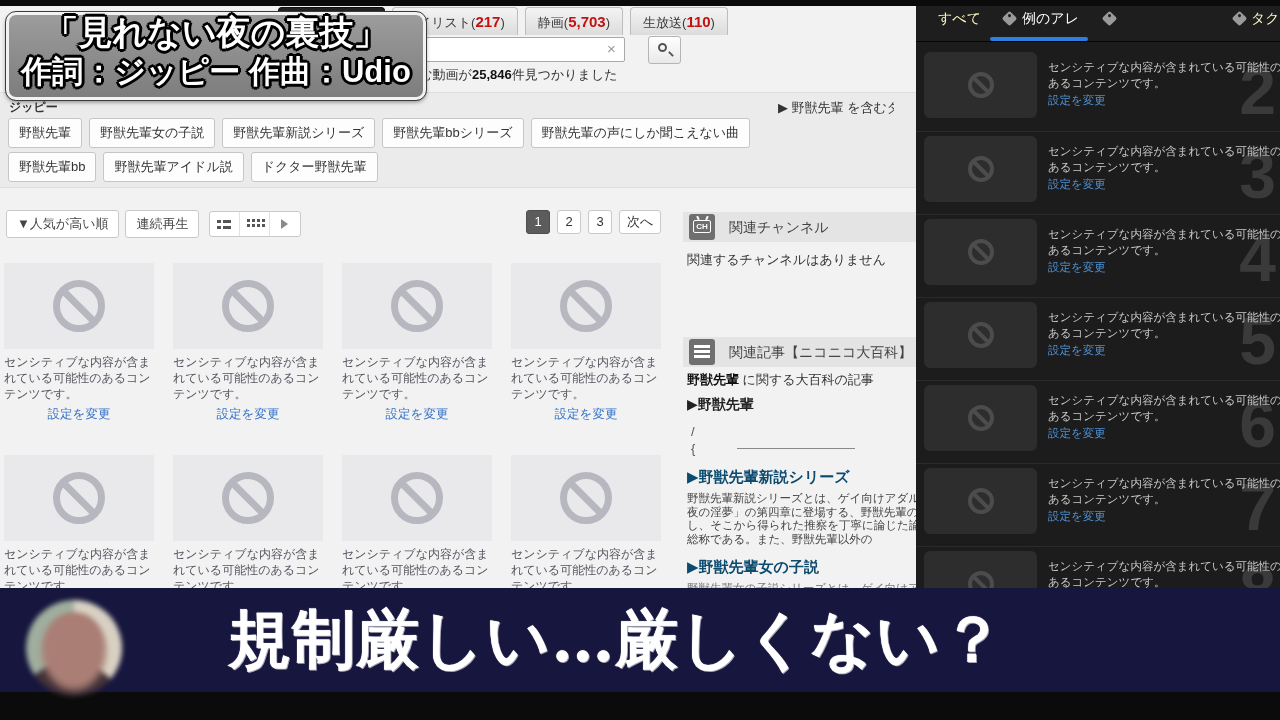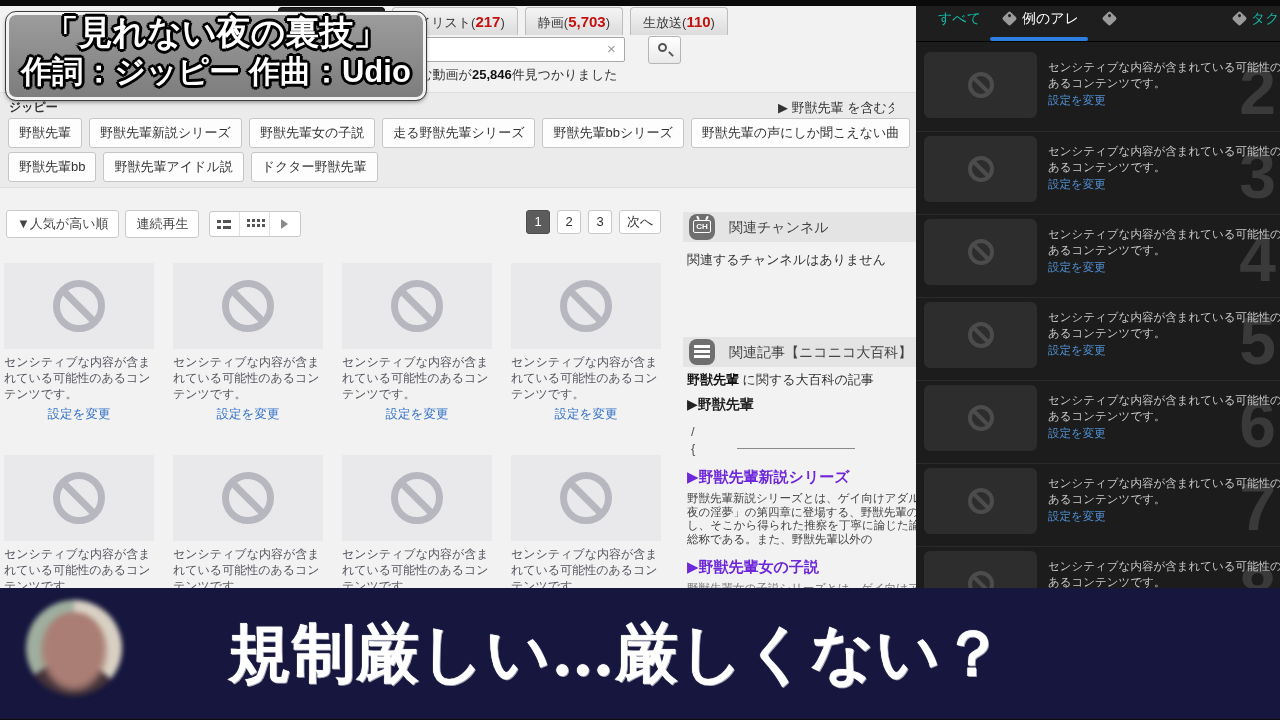--- a/index.html
+++ b/index.html
@@ -54,40 +54,40 @@
   .card{width:150px;}
   .thumb{width:150px;height:86px;background:#e9e9ec;display:flex;align-items:center;justify-content:center;}
   .ban{width:52px;height:52px;border:7px solid #b7b7bf;border-radius:50%;position:relative;}
   .ban::after{content:"";position:absolute;left:-3px;top:16px;width:44px;height:7px;background:#b7b7bf;transform:rotate(45deg);}
   .card-msg{margin-top:5px;font-size:12px;line-height:16px;color:#55555e;}
   .card-link{margin-top:4px;text-align:center;font-size:12.5px;color:#3673c8;cursor:pointer;}
 
   
   .side{position:absolute;left:683px;top:0;width:233px;height:588px;}
   .side-header{position:absolute;left:0;width:233px;height:30px;background:#e4e4e4;}
-  .side-header .hicon{position:absolute;left:6px;top:2px;width:26px;height:26px;background:#6f6f6f;border-radius:8px;}
+  .side-header .hicon{position:absolute;left:6px;top:2px;width:26px;height:26px;background:#6f6f6f;border-radius:3px;}
   .side-header .htitle{position:absolute;left:46px;top:7px;font-size:14px;color:#444;}
   .ch-inner{position:absolute;left:4px;top:6px;width:18px;height:13px;border:1.5px solid #fff;border-radius:2px;color:#fff;font-size:8px;font-weight:bold;text-align:center;line-height:11px;}
   .ch-inner::before{content:"";position:absolute;left:3px;top:-5px;width:1.5px;height:4px;background:#fff;transform:rotate(-25deg);}
   .ch-inner::after{content:"";position:absolute;right:3px;top:-5px;width:1.5px;height:4px;background:#fff;transform:rotate(25deg);}
   .art-inner{position:absolute;left:5px;top:6px;width:16px;height:3px;background:#fff;box-shadow:0 5px 0 #fff,0 10px 0 #fff;}
   .side-text{position:absolute;font-size:13px;color:#333;white-space:nowrap;}
   .find-btn{position:absolute;left:4px;top:276px;width:226px;height:32px;background:#fff;border:1px solid #c9c9c9;border-radius:4px;font-size:13px;color:#444;text-align:center;line-height:30px;white-space:nowrap;overflow:hidden;cursor:pointer;}
   .lead b{font-weight:bold;color:#111;}
   .art-link{position:absolute;font-size:14px;font-weight:bold;color:#222;white-space:nowrap;cursor:pointer;}
   .ascii{position:absolute;font-size:13px;color:#555;white-space:nowrap;}
   .ascii .uline{display:inline-block;width:118px;border-bottom:1px solid #8a8a8a;margin-left:42px;transform:translateY(-4px);}
-  .art-heading{position:absolute;font-size:15px;font-weight:bold;color:#6d28d9;white-space:nowrap;cursor:pointer;}
+  .art-heading{position:absolute;font-size:15px;font-weight:bold;color:#0c4a6e;white-space:nowrap;cursor:pointer;}
   .art-body{position:absolute;font-size:11.5px;line-height:13.5px;color:#444;white-space:nowrap;}
   .art-body-clip{position:absolute;font-size:11.5px;color:#777;white-space:nowrap;}
 
   
   #right-panel{position:absolute;left:916px;top:0;width:364px;height:588px;background:#1c1c1c;overflow:hidden;}
   .rp-tabs{position:absolute;left:0;top:0;width:364px;height:42px;background:#1e1e1e;border-bottom:1px solid #050505;}
-  .rp-tab{position:absolute;top:10px;font-size:14px;color:#14b8a6;white-space:nowrap;cursor:pointer;}
+  .rp-tab{position:absolute;top:10px;font-size:14px;color:#fef9c3;white-space:nowrap;cursor:pointer;}
   .rp-tab.active{color:#fff;font-weight:normal;}
   .tag-icon{position:absolute;top:13px;width:11px;height:11px;background:#9a9a9a;border-radius:2px;transform:rotate(45deg);cursor:pointer;}
   .tag-icon::after{content:"";position:absolute;left:2px;top:2px;width:3px;height:3px;border-radius:50%;background:#1e1e1e;}
   .rp-underline{position:absolute;left:74px;top:37px;width:98px;height:4px;background:#2e7de1;border-radius:2px;}
   .rp-item{position:absolute;left:0;width:364px;height:80px;}
   .rp-item.sep{border-top:1px solid #2a2a2a;}
   .rp-thumb{position:absolute;left:8px;top:4px;width:113px;height:66px;background:#2d2d2d;border-radius:6px;display:flex;align-items:center;justify-content:center;cursor:pointer;}
   .rp-ban{width:26px;height:26px;border:4px solid #4c4c4c;border-radius:50%;position:relative;}
   .rp-ban::after{content:"";position:absolute;left:-2px;top:7px;width:22px;height:4px;background:#4c4c4c;transform:rotate(45deg);}
   .rp-num{position:absolute;right:4px;top:50%;transform:translateY(-46%);font-size:66px;font-weight:bold;color:#3a3a3a;line-height:1;}
@@ -96,21 +96,21 @@
 
   
   #caption-box{position:absolute;left:6px;top:12px;width:420px;height:88px;z-index:60;
                background:linear-gradient(#9c9c9c,#7d7d7d);border:3px solid #f2f2f2;outline:1px solid #3c3c3c;
                border-radius:10px;box-shadow:0 2px 4px rgba(0,0,0,.45);}
   .cap-line{position:absolute;left:50%;transform:translateX(-50%);white-space:nowrap;color:#fff;font-weight:bold;
             text-shadow:-3px 0 #000,3px 0 #000,0 -3px #000,0 3px #000,-2px -2px #000,2px -2px #000,-2px 2px #000,2px 2px #000;}
   .cap-line.l1{top:-5px;font-size:34px;}
   .cap-line.l2{top:36px;font-size:31px;}
 
-  #bottom-bar{position:absolute;left:0;top:588px;width:1280px;height:131px;background:#16163e;z-index:40;}
+  #bottom-bar{position:absolute;left:0;top:588px;width:1280px;height:104px;background:#16163e;z-index:40;}
   #logo{position:absolute;left:24px;top:8px;width:100px;height:108px;filter:blur(2.5px);}
   .logo-pie{position:absolute;left:2px;top:4px;width:96px;height:96px;border-radius:50%;
             background:conic-gradient(from 18deg,#d8d1c3 0 112deg,#443339 112deg 218deg,#9fae9e 218deg 342deg,#d8d1c3 342deg 360deg);}
   .logo-face{position:absolute;left:16px;top:16px;width:68px;height:80px;border-radius:50%;
              background:radial-gradient(ellipse at 50% 45%,#aa7e74 0 58%,rgba(170,126,116,0) 78%);}
   #bottom-caption{position:absolute;left:50%;top:50%;transform:translate(-53%,-50%);white-space:nowrap;
                   font-family:"DejaVu Serif","Liberation Serif",serif;font-weight:bold;font-size:63px;color:#fff;
                   letter-spacing:1px;text-shadow:0 0 1px #fff,1px 1px 0 rgba(255,255,255,.6);}
 </style>
 </head>
@@ -135,23 +135,22 @@
         </div>
     </div>
 
     <div class="result-line"><span>を含む動画が</span><b>25,846</b><span>件見つかりました</span></div>
 
     <div class="tag-box">
       <div class="tag-title">ジッピー</div>
       <div class="include-link">▶ 野獣先輩 を含むタ</div>
       <div class="tag-row r1">
           <div class="tag-btn">野獣先輩</div>
+          <div class="tag-btn">野獣先輩女の子説</div>
           <div class="tag-btn">野獣先輩新説シリーズ</div>
-          <div class="tag-btn">野獣先輩女の子説</div>
-          <div class="tag-btn">走る野獣先輩シリーズ</div>
           <div class="tag-btn">野獣先輩bbシリーズ</div>
           <div class="tag-btn">野獣先輩の声にしか聞こえない曲</div>
         </div>
       <div class="tag-row r2">
           <div class="tag-btn">野獣先輩bb</div>
           <div class="tag-btn">野獣先輩アイドル説</div>
           <div class="tag-btn">ドクター野獣先輩</div>
         </div>
     </div>
 

